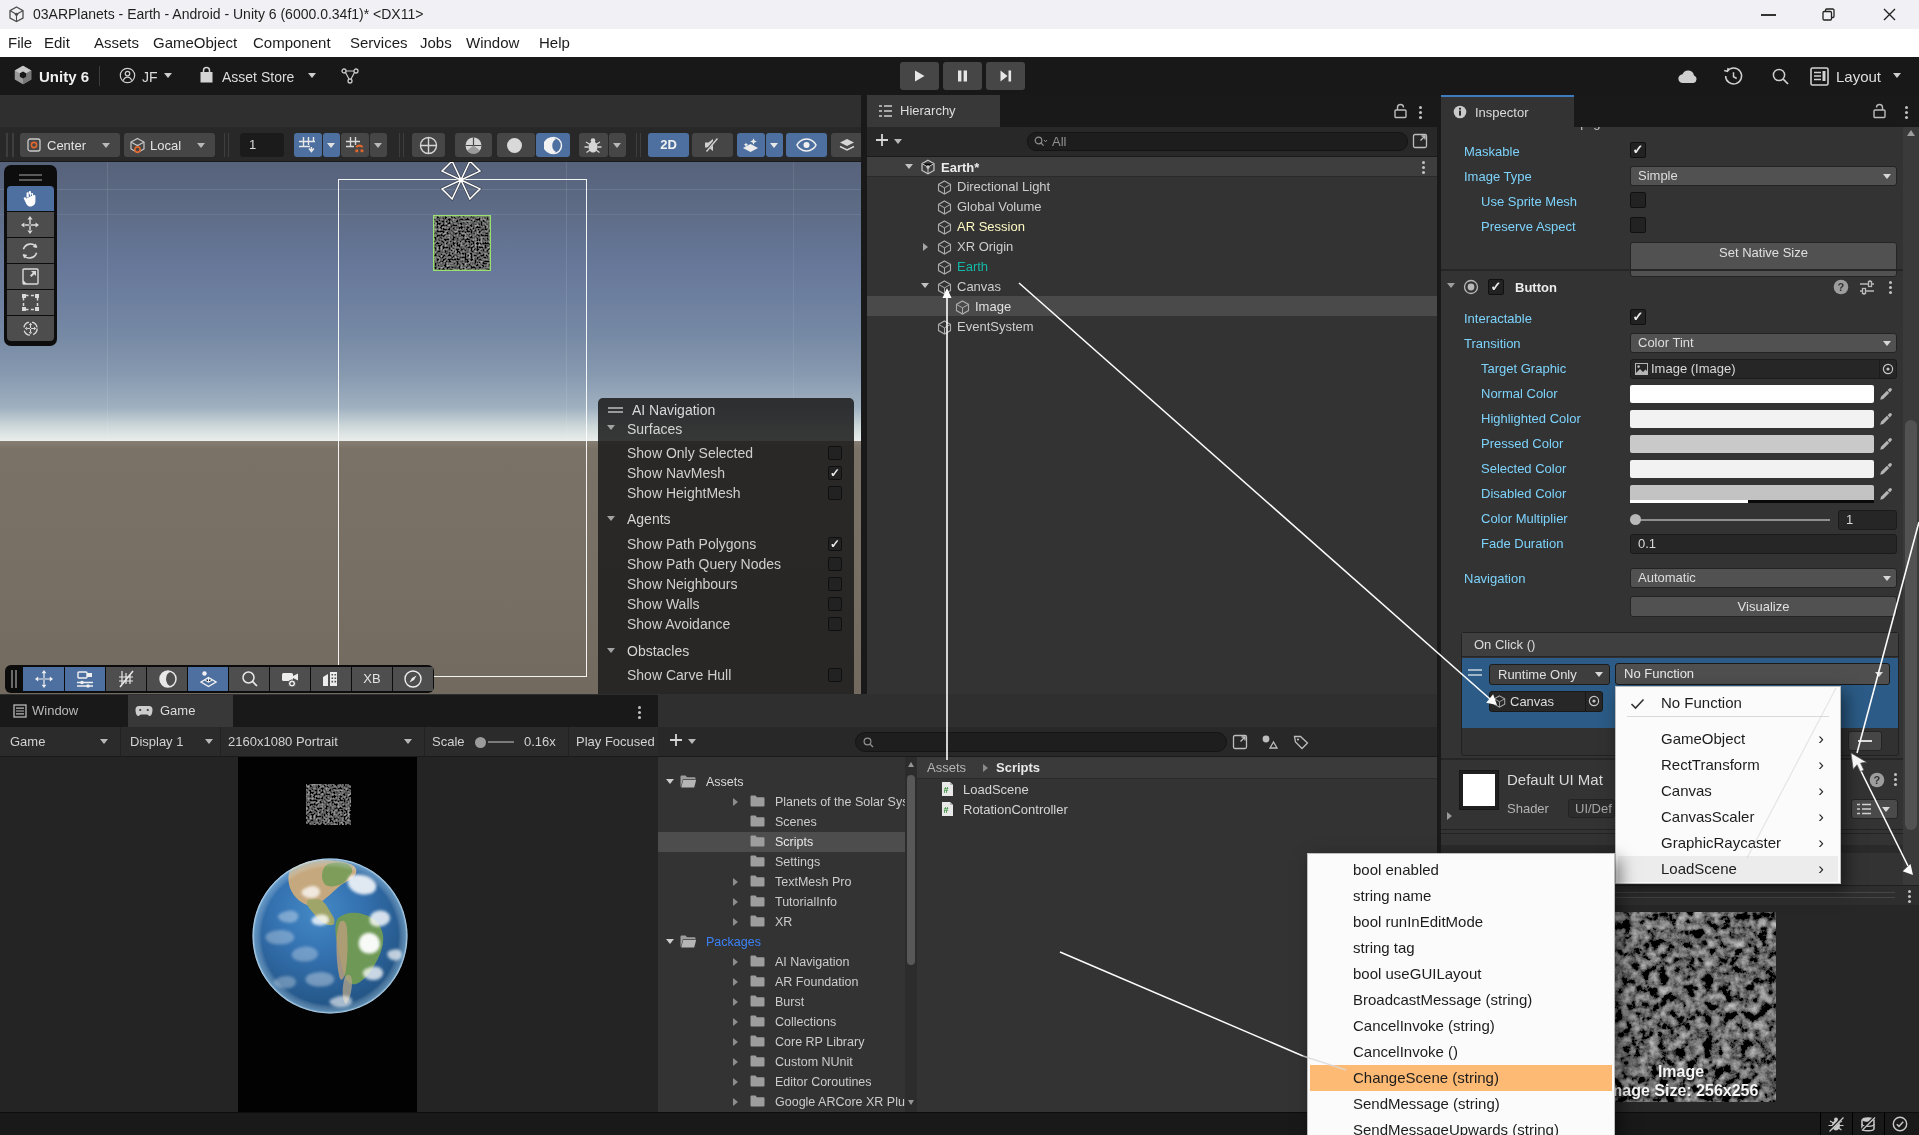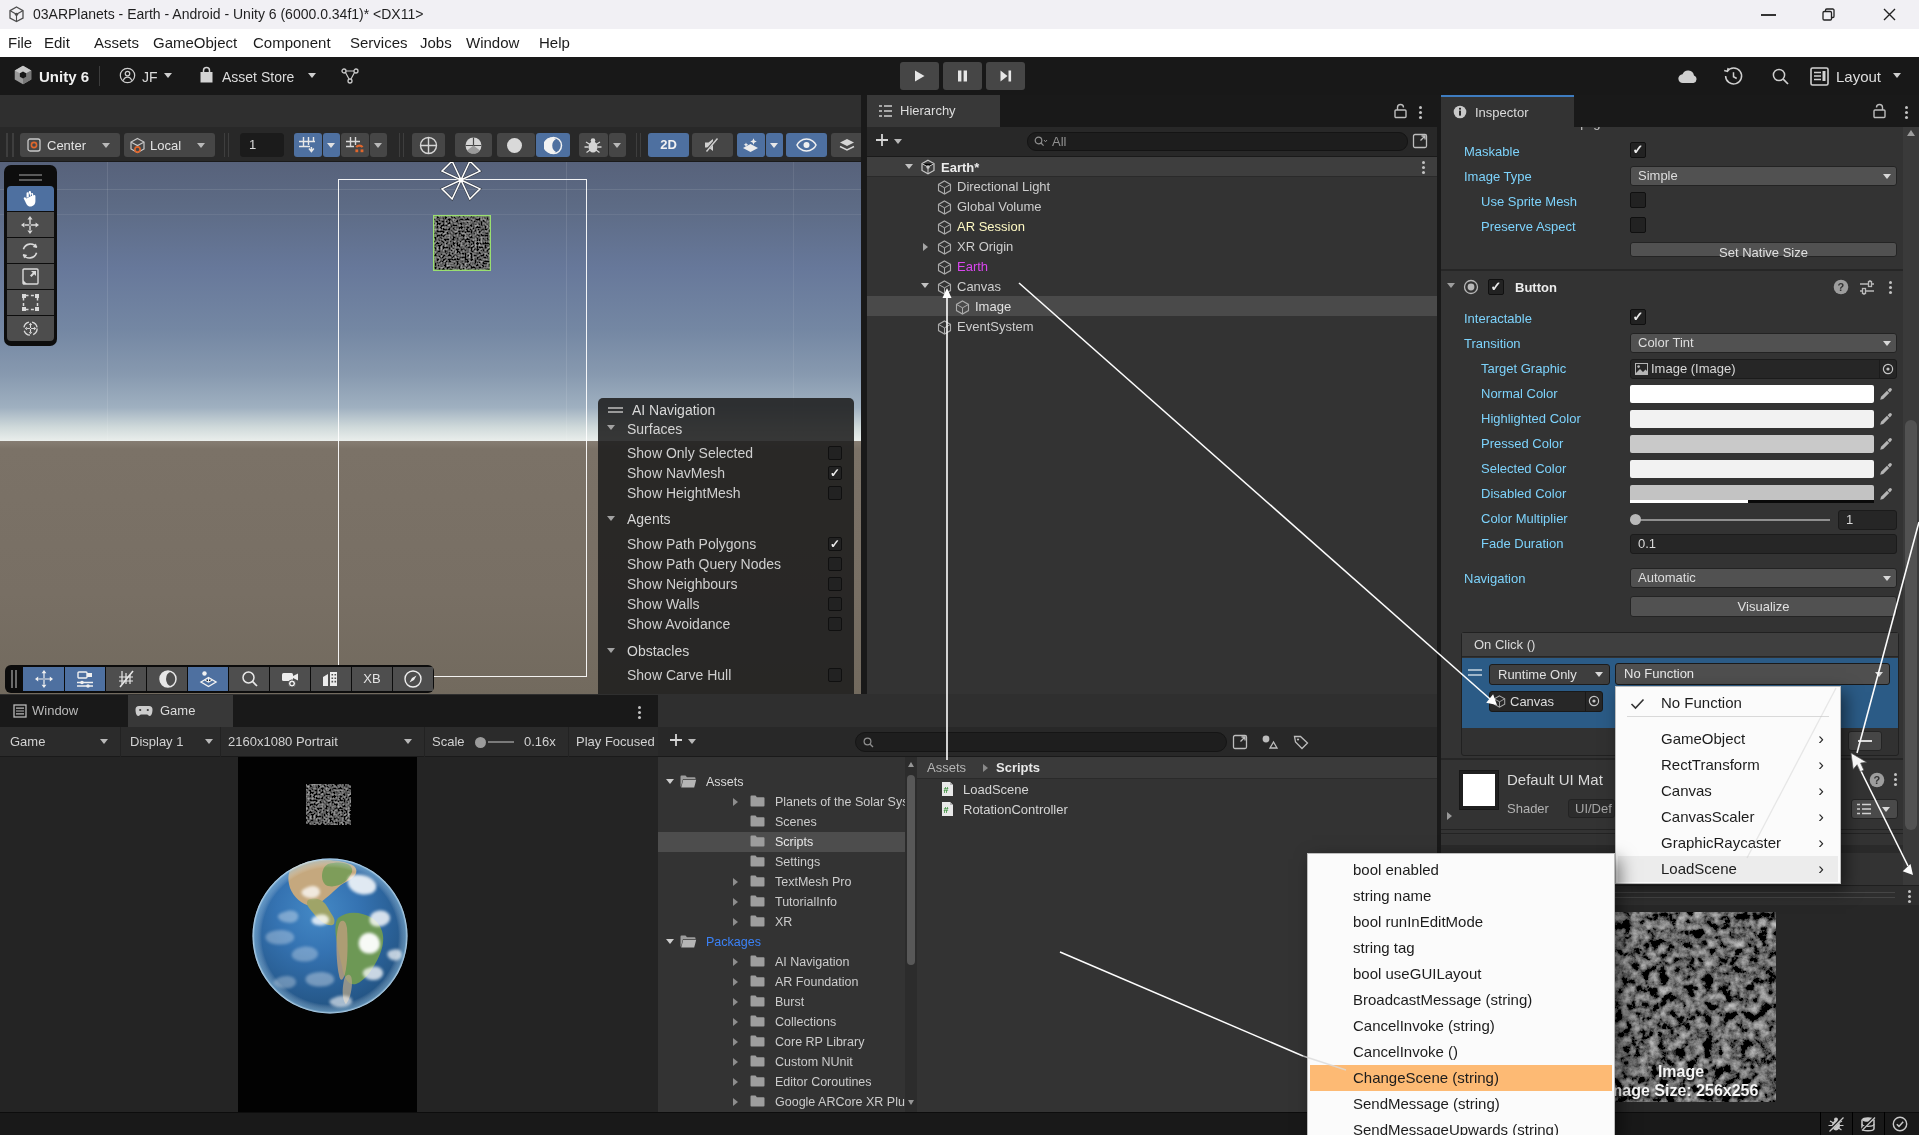--- a/index.html
+++ b/index.html
@@ -649,21 +649,21 @@
  <div class="tr" style="left:56px;top:86px;border-left-color:#a5a5a5"></div>
  <svg class="a" style="left:70px;top:83px" width="15" height="15" viewBox="0 0 15 15">
         <path d="M7.5 1 13.5 4.4v6.2L7.5 14 1.5 10.6V4.4Z" fill="none" stroke="#ababab" stroke-width="1.1"></path>
         <path d="M1.7 4.6 7.5 7.8l5.8-3.2M7.5 7.8v6" stroke="#ababab" stroke-width="1" fill="none"></path>
       </svg>
  <div class="a" style="left:90px;top:82px;font-size:13px;color:#cdcdcd">XR Origin</div>
  <svg class="a" style="left:70px;top:103px" width="15" height="15" viewBox="0 0 15 15">
         <path d="M7.5 1 13.5 4.4v6.2L7.5 14 1.5 10.6V4.4Z" fill="none" stroke="#ababab" stroke-width="1.1"></path>
         <path d="M1.7 4.6 7.5 7.8l5.8-3.2M7.5 7.8v6" stroke="#ababab" stroke-width="1" fill="none"></path>
       </svg>
- <div class="a" style="left:90px;top:102px;font-size:13px;color:#d946ef">Earth</div>
+ <div class="a" style="left:90px;top:102px;font-size:13px;color:#14b8a6">Earth</div>
  <div class="td" style="left:54px;top:126px;border-top-color:#c2c2c2"></div>
  <svg class="a" style="left:70px;top:123px" width="15" height="15" viewBox="0 0 15 15">
         <path d="M7.5 1 13.5 4.4v6.2L7.5 14 1.5 10.6V4.4Z" fill="none" stroke="#ababab" stroke-width="1.1"></path>
         <path d="M1.7 4.6 7.5 7.8l5.8-3.2M7.5 7.8v6" stroke="#ababab" stroke-width="1" fill="none"></path>
       </svg>
  <div class="a" style="left:90px;top:122px;font-size:13px;color:#cdcdcd">Canvas</div>
  <svg class="a" style="left:88px;top:143px" width="15" height="15" viewBox="0 0 15 15">
         <path d="M7.5 1 13.5 4.4v6.2L7.5 14 1.5 10.6V4.4Z" fill="none" stroke="#ababab" stroke-width="1.1"></path>
         <path d="M1.7 4.6 7.5 7.8l5.8-3.2M7.5 7.8v6" stroke="#ababab" stroke-width="1" fill="none"></path>
       </svg>
@@ -695,21 +695,21 @@
     </div>
 <div class="lab" style="left:1464px;top:144px">Maskable</div>
 <div class="chk" style="left:1630px;top:142px">✓</div>
 <div class="lab" style="left:1464px;top:169px">Image Type</div>
 <div class="dd" style="left:1630px;top:166px;width:267px;height:20px;line-height:18px;padding-left:7px">Simple</div>
 <div class="td" style="left:1883px;top:174px;border-top-color:#d8d8d8"></div>
 <div class="lab" style="left:1481px;top:194px">Use Sprite Mesh</div>
 <div class="chk" style="left:1630px;top:192px"></div>
 <div class="lab" style="left:1481px;top:219px">Preserve Aspect</div>
 <div class="chk" style="left:1630px;top:217px"></div>
-<div class="a" style="left:1630px;top:242px;width:267px;height:15px;background:#515151;border:1px solid #242424;border-radius:3px;color:#e0e0e0;font-size:13px;text-align:center;line-height:19px">Set Native Size</div>
+<div class="a" style="left:1630px;top:242px;width:267px;height:35px;background:#515151;border:1px solid #242424;border-radius:3px;color:#e0e0e0;font-size:13px;text-align:center;line-height:19px">Set Native Size</div>
 <div class="a" style="left:1441px;top:269px;width:462px;height:2px;background:#262626"></div>
 <div class="td" style="left:1447px;top:283px;border-top-color:#9d9d9d"></div>
 <svg class="a" style="left:1463px;top:279px" width="16" height="16" viewBox="0 0 16 16">
       <circle cx="8" cy="8" r="6.5" fill="none" stroke="#b9b9b9" stroke-width="1.3"></circle>
       <circle cx="8" cy="8" r="3.4" fill="#b9b9b9"></circle>
     </svg>
 <div class="chk" style="left:1488px;top:279px">✓</div>
 <div class="a" style="left:1515px;top:280px;font-size:13px;font-weight:bold;color:#ececec">Button</div>
 <svg class="a" style="left:1833px;top:279px" width="16" height="16" viewBox="0 0 16 16">
       <circle cx="8" cy="8" r="7.3" fill="#9d9d9d"></circle>

